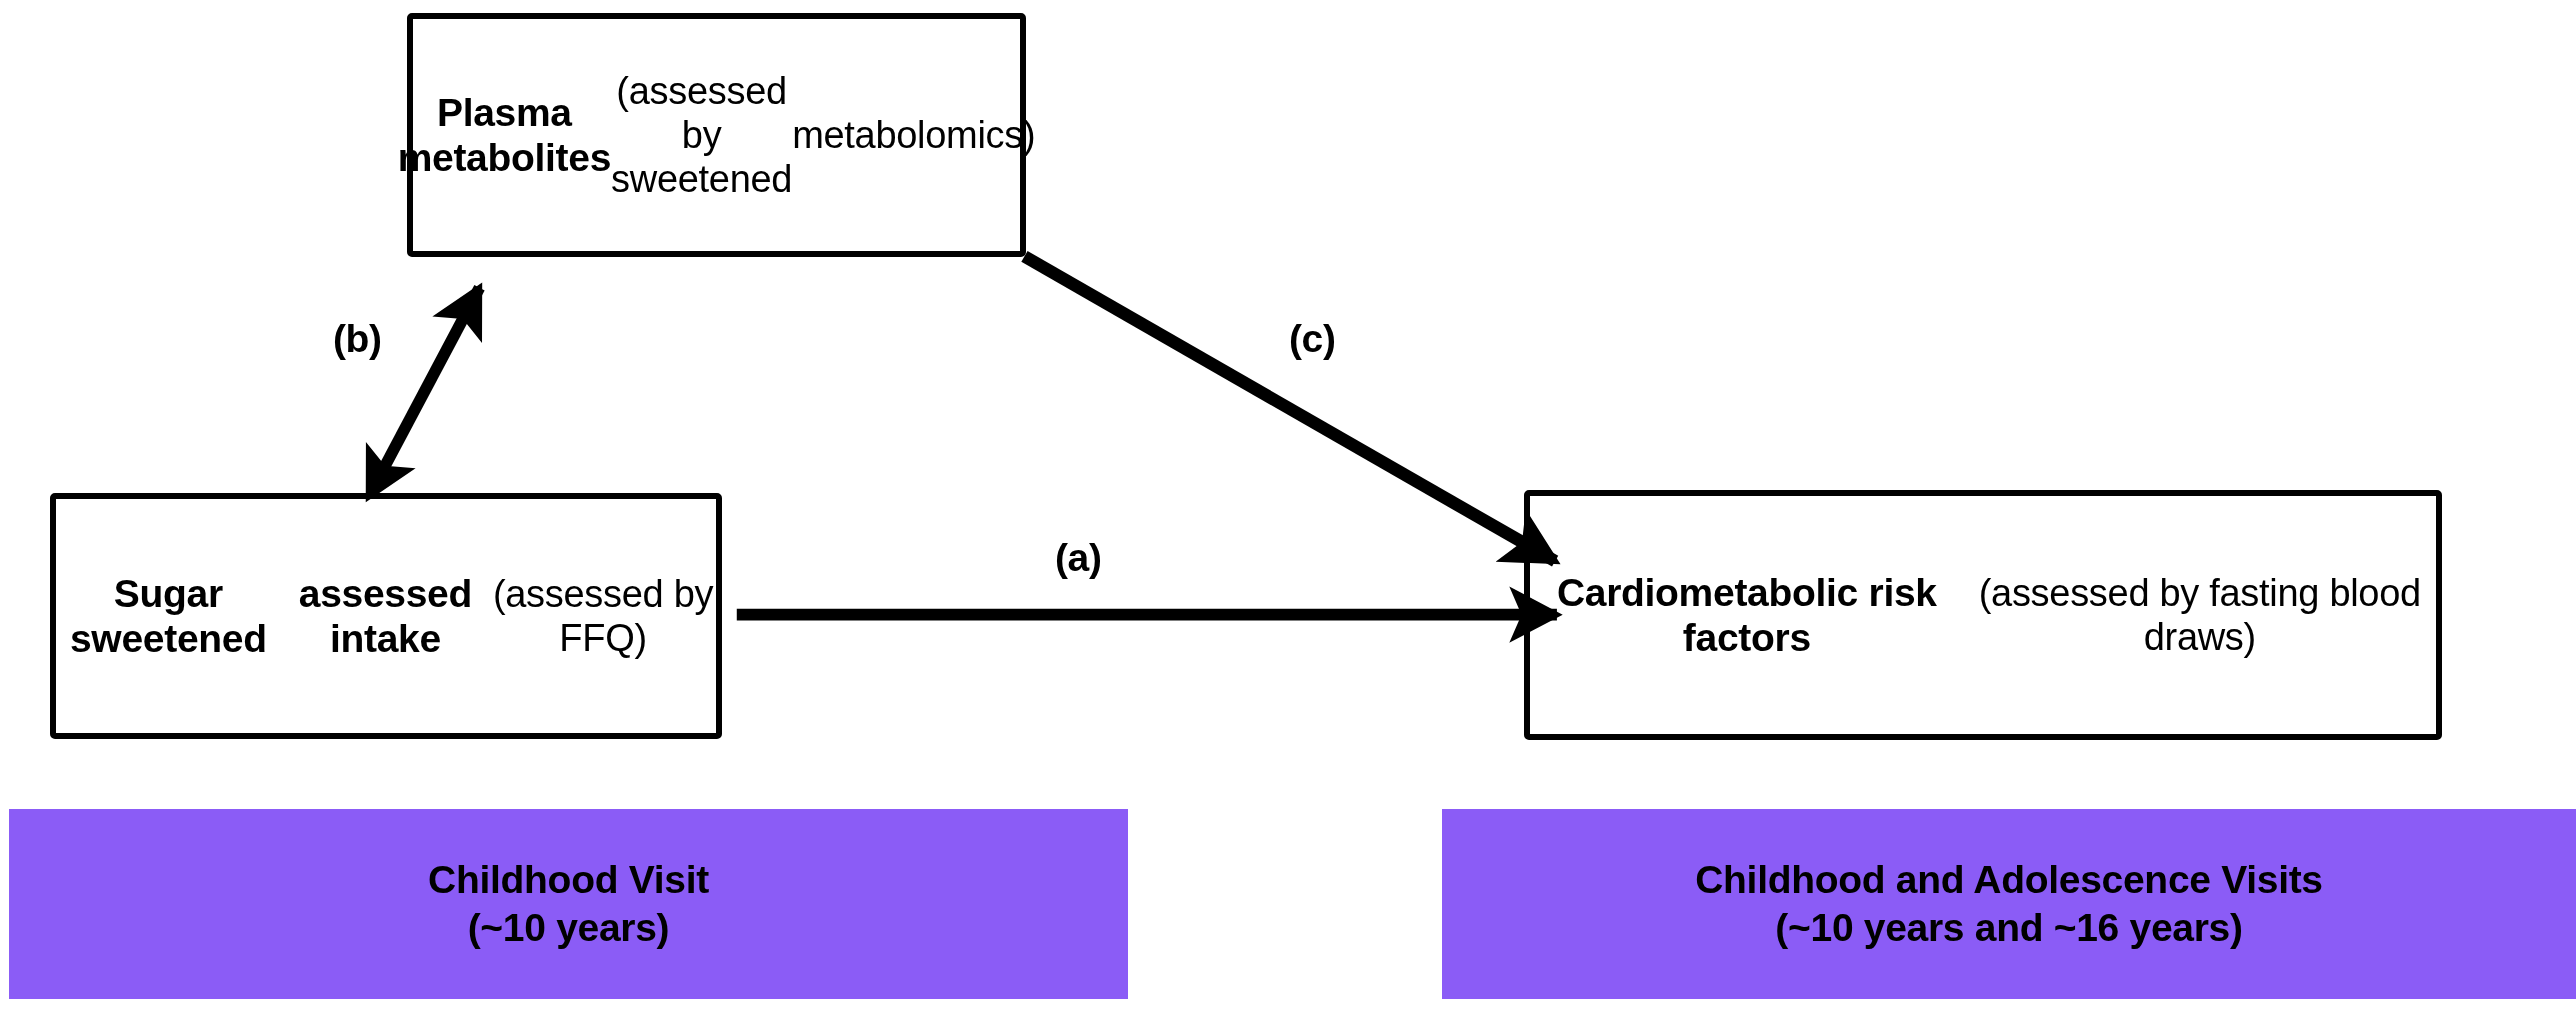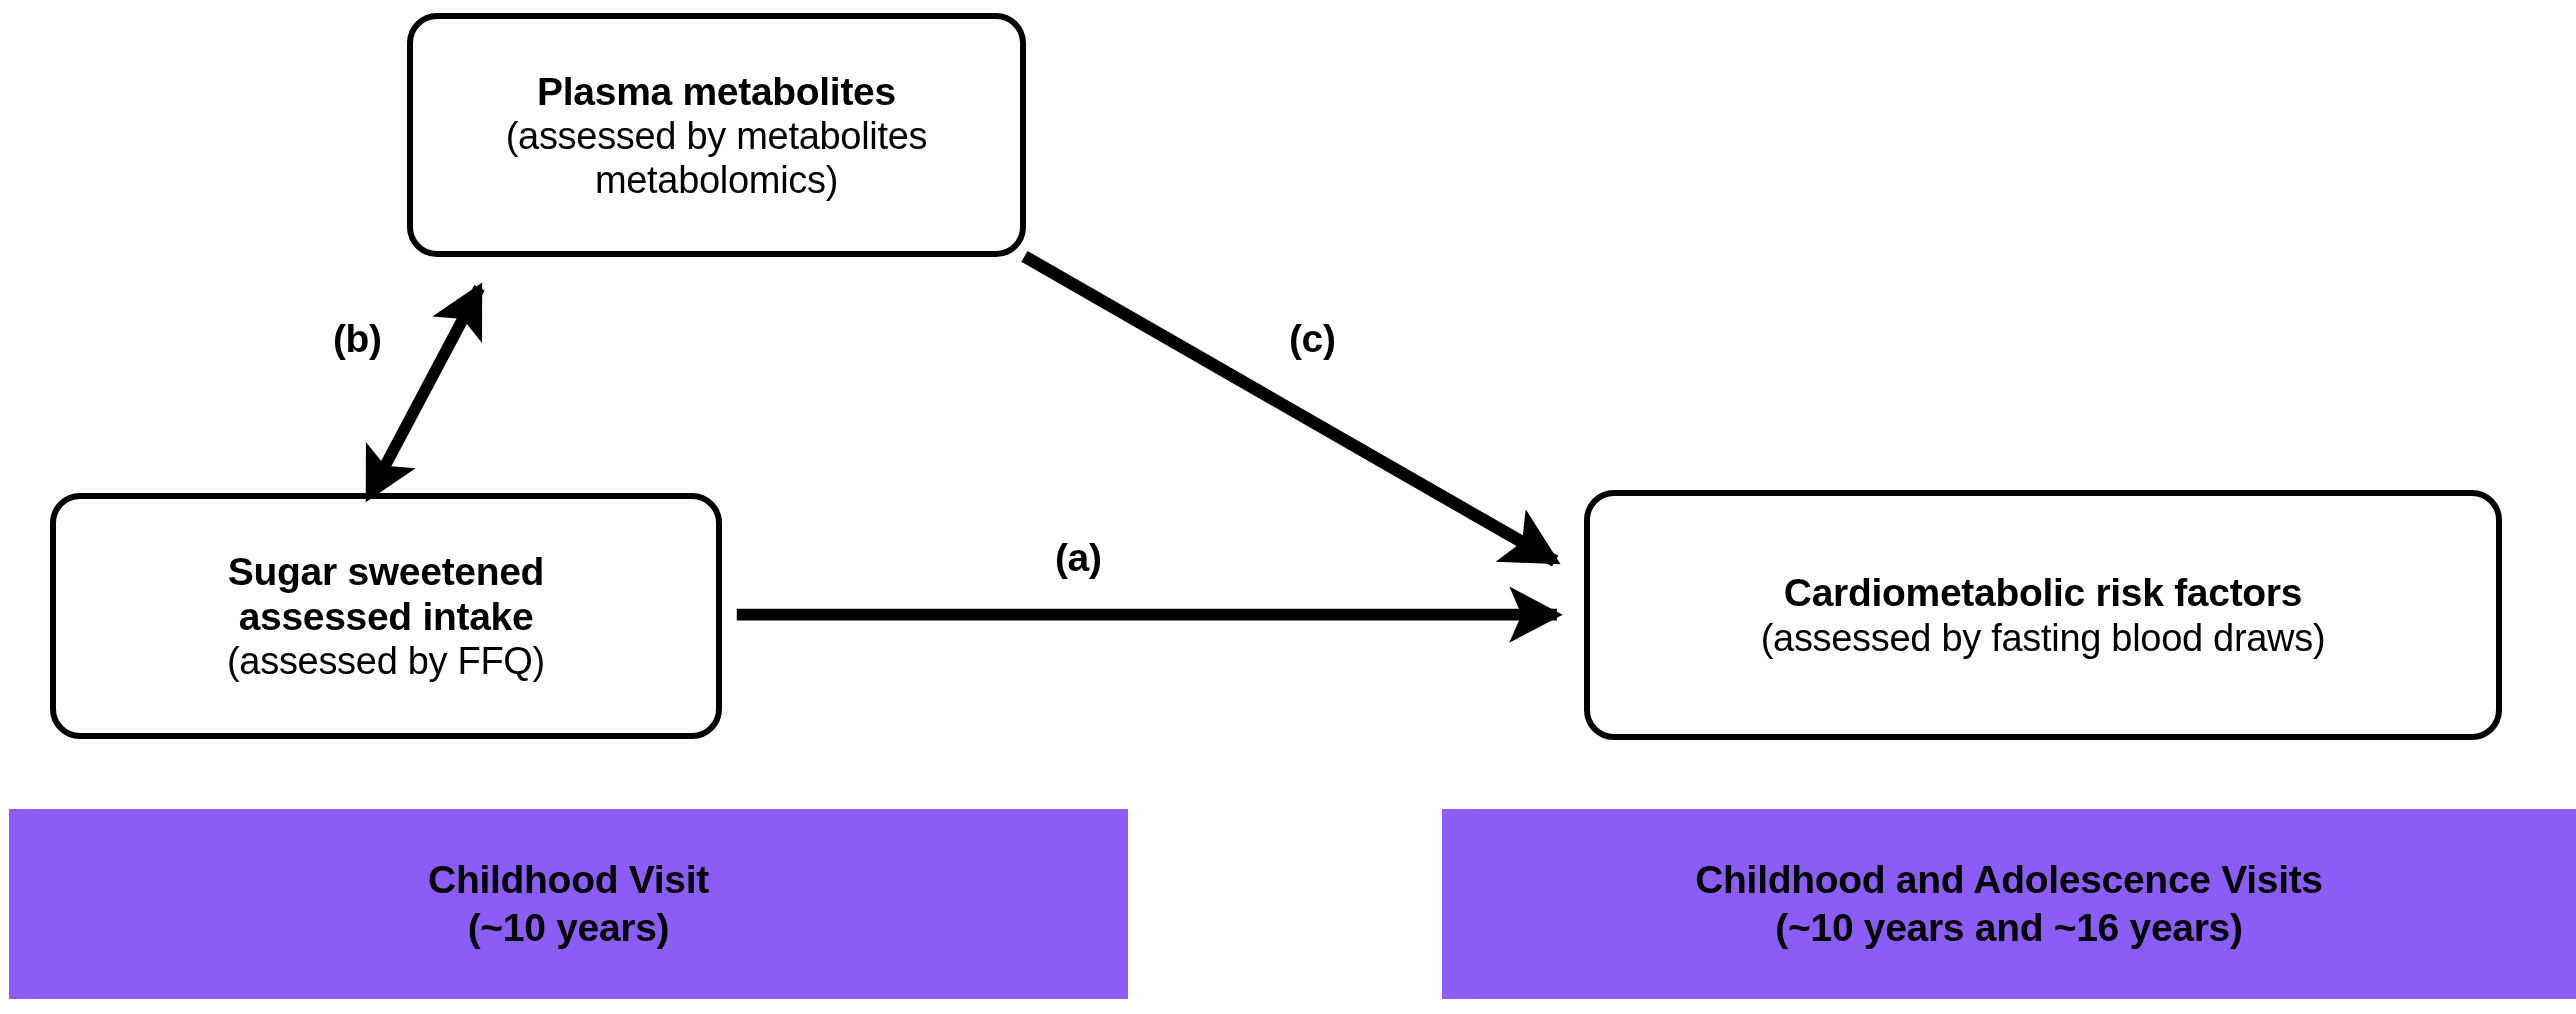--- a/index.html
+++ b/index.html
@@ -15,23 +15,22 @@
     width: 2576px;
     height: 1014px;
     background: #ffffff;
     overflow: hidden;
   }
   .node-box {
     position: absolute;
     box-sizing: border-box;
     background: #ffffff;
     border: 6.3px solid #000000;
-    border-radius: 30px;
+    border-radius: 5px;
     display: flex;
-    flex-direction: column;
     align-items: center;
     justify-content: center;
     text-align: center;
     color: #000000;
     z-index: 3;
   }
   .node-title {
     font-weight: bold;
     font-size: 39px;
     line-height: 1.16;
@@ -46,21 +45,21 @@
   
   #node-plasma {
     left: 407px;  top: 13.4px;
     width: 619px; height: 244px;
   }
   #node-ssb {
     left: 50px;   top: 493px;
     width: 672px; height: 246px;
   }
   #node-cardio {
-    left: 1584px; top: 490px;
+    left: 1524px; top: 490px;
     width: 918px; height: 250px;
   }
 
   
   .timeline-bar {
     position: absolute;
     box-sizing: border-box;
     background: #8b5cf6;
     display: flex;
     flex-direction: column;
@@ -108,21 +107,21 @@
   #label-b { left: 333px;  top: 317px; }
   #label-c { left: 1289px; top: 317px; }
 </style>
 </head>
 <body>
 
 <div id="figure">
 
   <div class="node-box" id="node-plasma">
     <div class="node-title">Plasma metabolites</div>
-    <div class="node-sub">(assessed by metabolites</div>
+    <div class="node-sub">(assessed by sweetened</div>
     <div class="node-sub">metabolomics)</div>
   </div>
 
   <div class="node-box" id="node-ssb">
     <div class="node-title">Sugar sweetened</div>
     <div class="node-title">assessed intake</div>
     <div class="node-sub">(assessed by FFQ)</div>
   </div>
 
   <div class="node-box" id="node-cardio">

